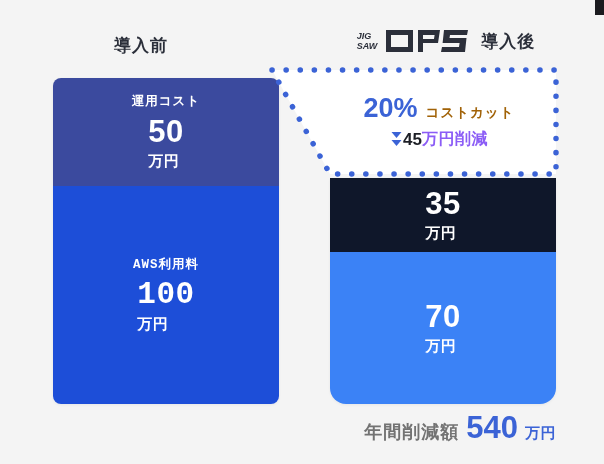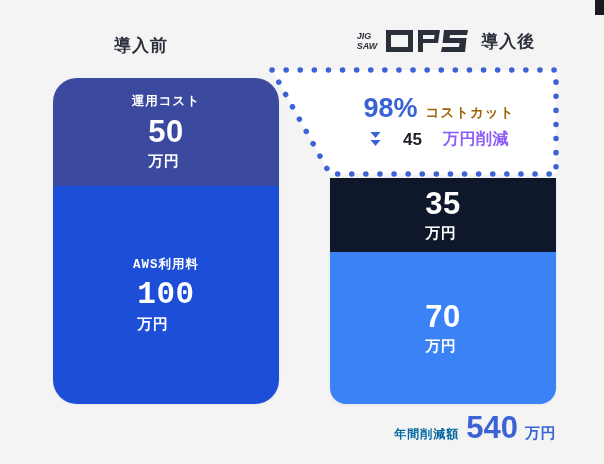--- a/index.html
+++ b/index.html
@@ -38,21 +38,21 @@
   .logo .jig{
     display:flex;flex-direction:column;justify-content:center;
     font-size:9px;font-weight:700;font-style:italic;
     line-height:10px;color:#2b2f3a;letter-spacing:0px;
   }
   .logo .ops{height:26px;display:block;}
 
   
   .card{
     position:absolute;
-    border-radius:24px;
+    border-radius:8px;
     overflow:hidden;
     box-shadow:0 1px 3px rgba(0,0,0,0.06);
   }
   .seg{
     position:relative;
     display:flex;flex-direction:column;
     align-items:center;justify-content:center;
     box-sizing:border-box;
   }
   .seg-label{
@@ -84,32 +84,32 @@
   }
   #callout svg{display:block;}
   #callout-body{
     position:absolute;left:62px;top:12px;width:218px;height:88px;
     display:flex;flex-direction:column;align-items:center;justify-content:center;
     gap:7px;
   }
   .cut-line{display:flex;align-items:baseline;gap:8px;}
   .cut-pct{font-size:27px;font-weight:700;color:#3b63d6;line-height:1;letter-spacing:0px;}
   .cut-text{font-size:13.5px;font-weight:700;color:#a16207;letter-spacing:1px;}
-  .save-line{display:flex;align-items:center;gap:21px;}
+  .save-line{display:flex;align-items:center;gap:0;}
   .save-arrow{display:block;}
   .save-num{font-size:17px;font-weight:700;color:#1d1f26;line-height:1;}
   .save-unit{font-size:16px;font-weight:700;color:#8b5cf6;letter-spacing:0.5px;}
 
   
   #total{
     position:absolute;left:330px;top:412px;width:226px;
     display:flex;align-items:baseline;justify-content:flex-end;gap:7px;
     white-space:nowrap;
   }
-  #total .t-label{font-size:12px;font-weight:700;color:#0369a1;letter-spacing:1px;}
+  #total .t-label{font-size:18px;font-weight:700;color:#737373;letter-spacing:1px;}
   #total .t-num{font-size:31px;font-weight:700;color:#3b63d6;line-height:1;letter-spacing:0px;}
   #total .t-unit{font-size:15px;font-weight:700;color:#3b63d6;letter-spacing:0.5px;}
 </style>
 </head>
 <body>
 
 <div id="stage">
 
   <div class="corner-notch"></div>
 
@@ -170,21 +170,21 @@
       </div>
     </div>
   </div>
 
   <div id="callout">
     <svg width="292" height="112" viewBox="0 0 292 112">
       <polygon points="4,4 288,4 288,108 62,108" fill="#ffffff" stroke="#3b63d6" stroke-width="5.5" stroke-linecap="round" stroke-dasharray="0.1 14"></polygon>
     </svg>
     <div id="callout-body">
       <div class="cut-line">
-        <span class="cut-pct">98%</span>
+        <span class="cut-pct">20%</span>
         <span class="cut-text">コストカット</span>
       </div>
       <div class="save-line">
         <svg class="save-arrow" width="13" height="20" viewBox="0 0 13 20">
           <polygon points="1.5,3 11.5,3 6.5,9" fill="#3b63d6"></polygon>
           <polygon points="1.5,11 11.5,11 6.5,17" fill="#3b63d6"></polygon>
         </svg>
         <span class="save-num">45</span>
         <span class="save-unit">万円削減</span>
       </div>

